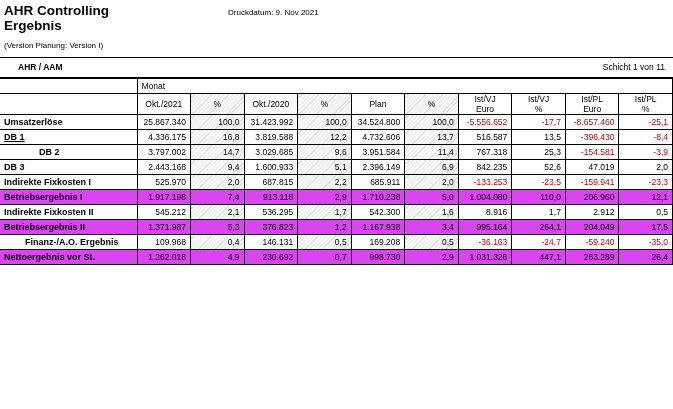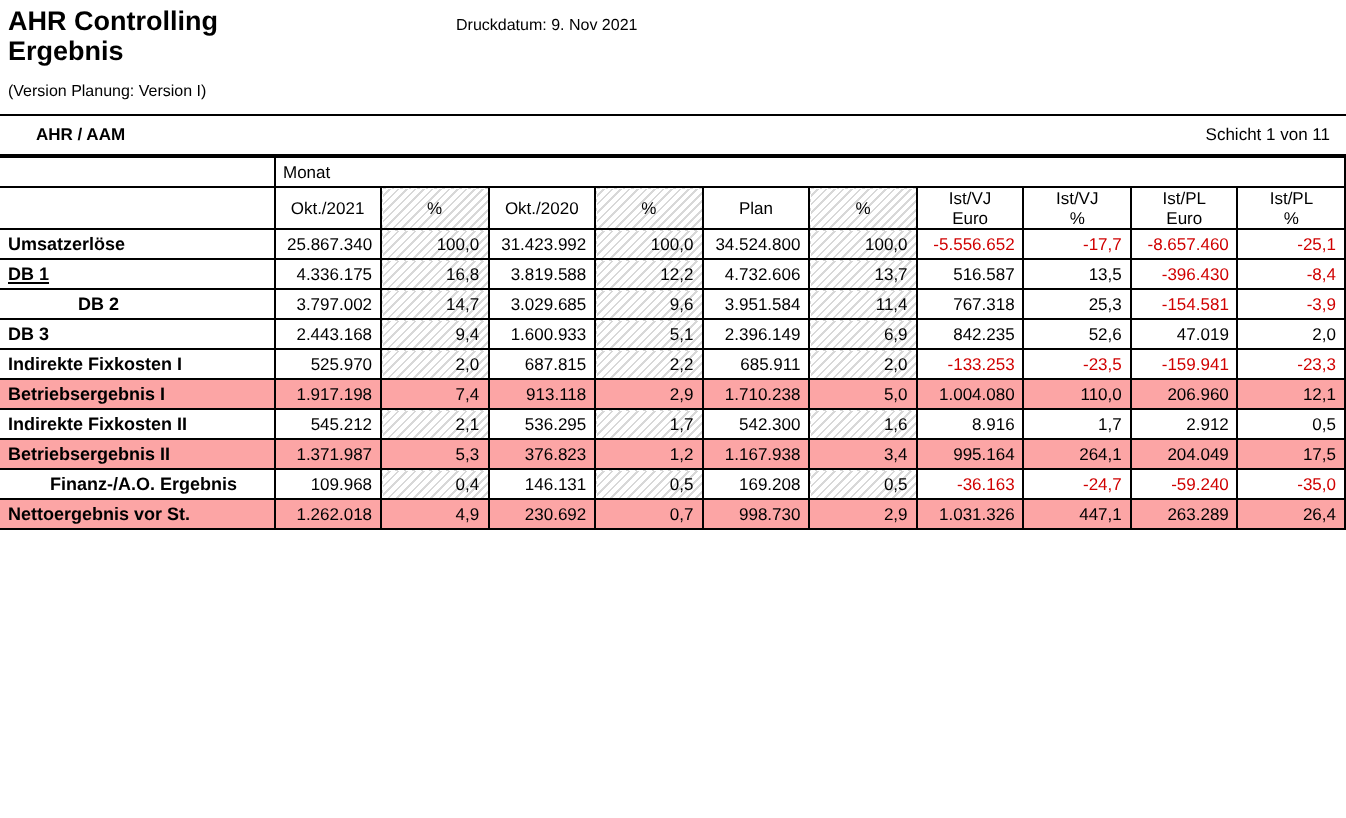--- a/index.html
+++ b/index.html
@@ -76,21 +76,21 @@
   }
   .colhead td{
     text-align:center;vertical-align:middle;height:36px;font-size:8.5px;
     line-height:10px;
     margin-top:24px;
   }
   .datarow td{height:29px;vertical-align:middle;}
   .datarow td.lbl{font-weight:bold;font-size:9px;}
   .neg{color:#d00000;}
   .yellow{background:#ffff00;}
-  .yellow td{background:#fca5a5;}
+  .yellow td{background:#d946ef;}
 </style>
 </head>
 <body>
 
 <div class="page">
 
   <div class="header">
     <div class="title">
       <span>AHR Controlling</span><br>
       <span>Ergebnis</span>

